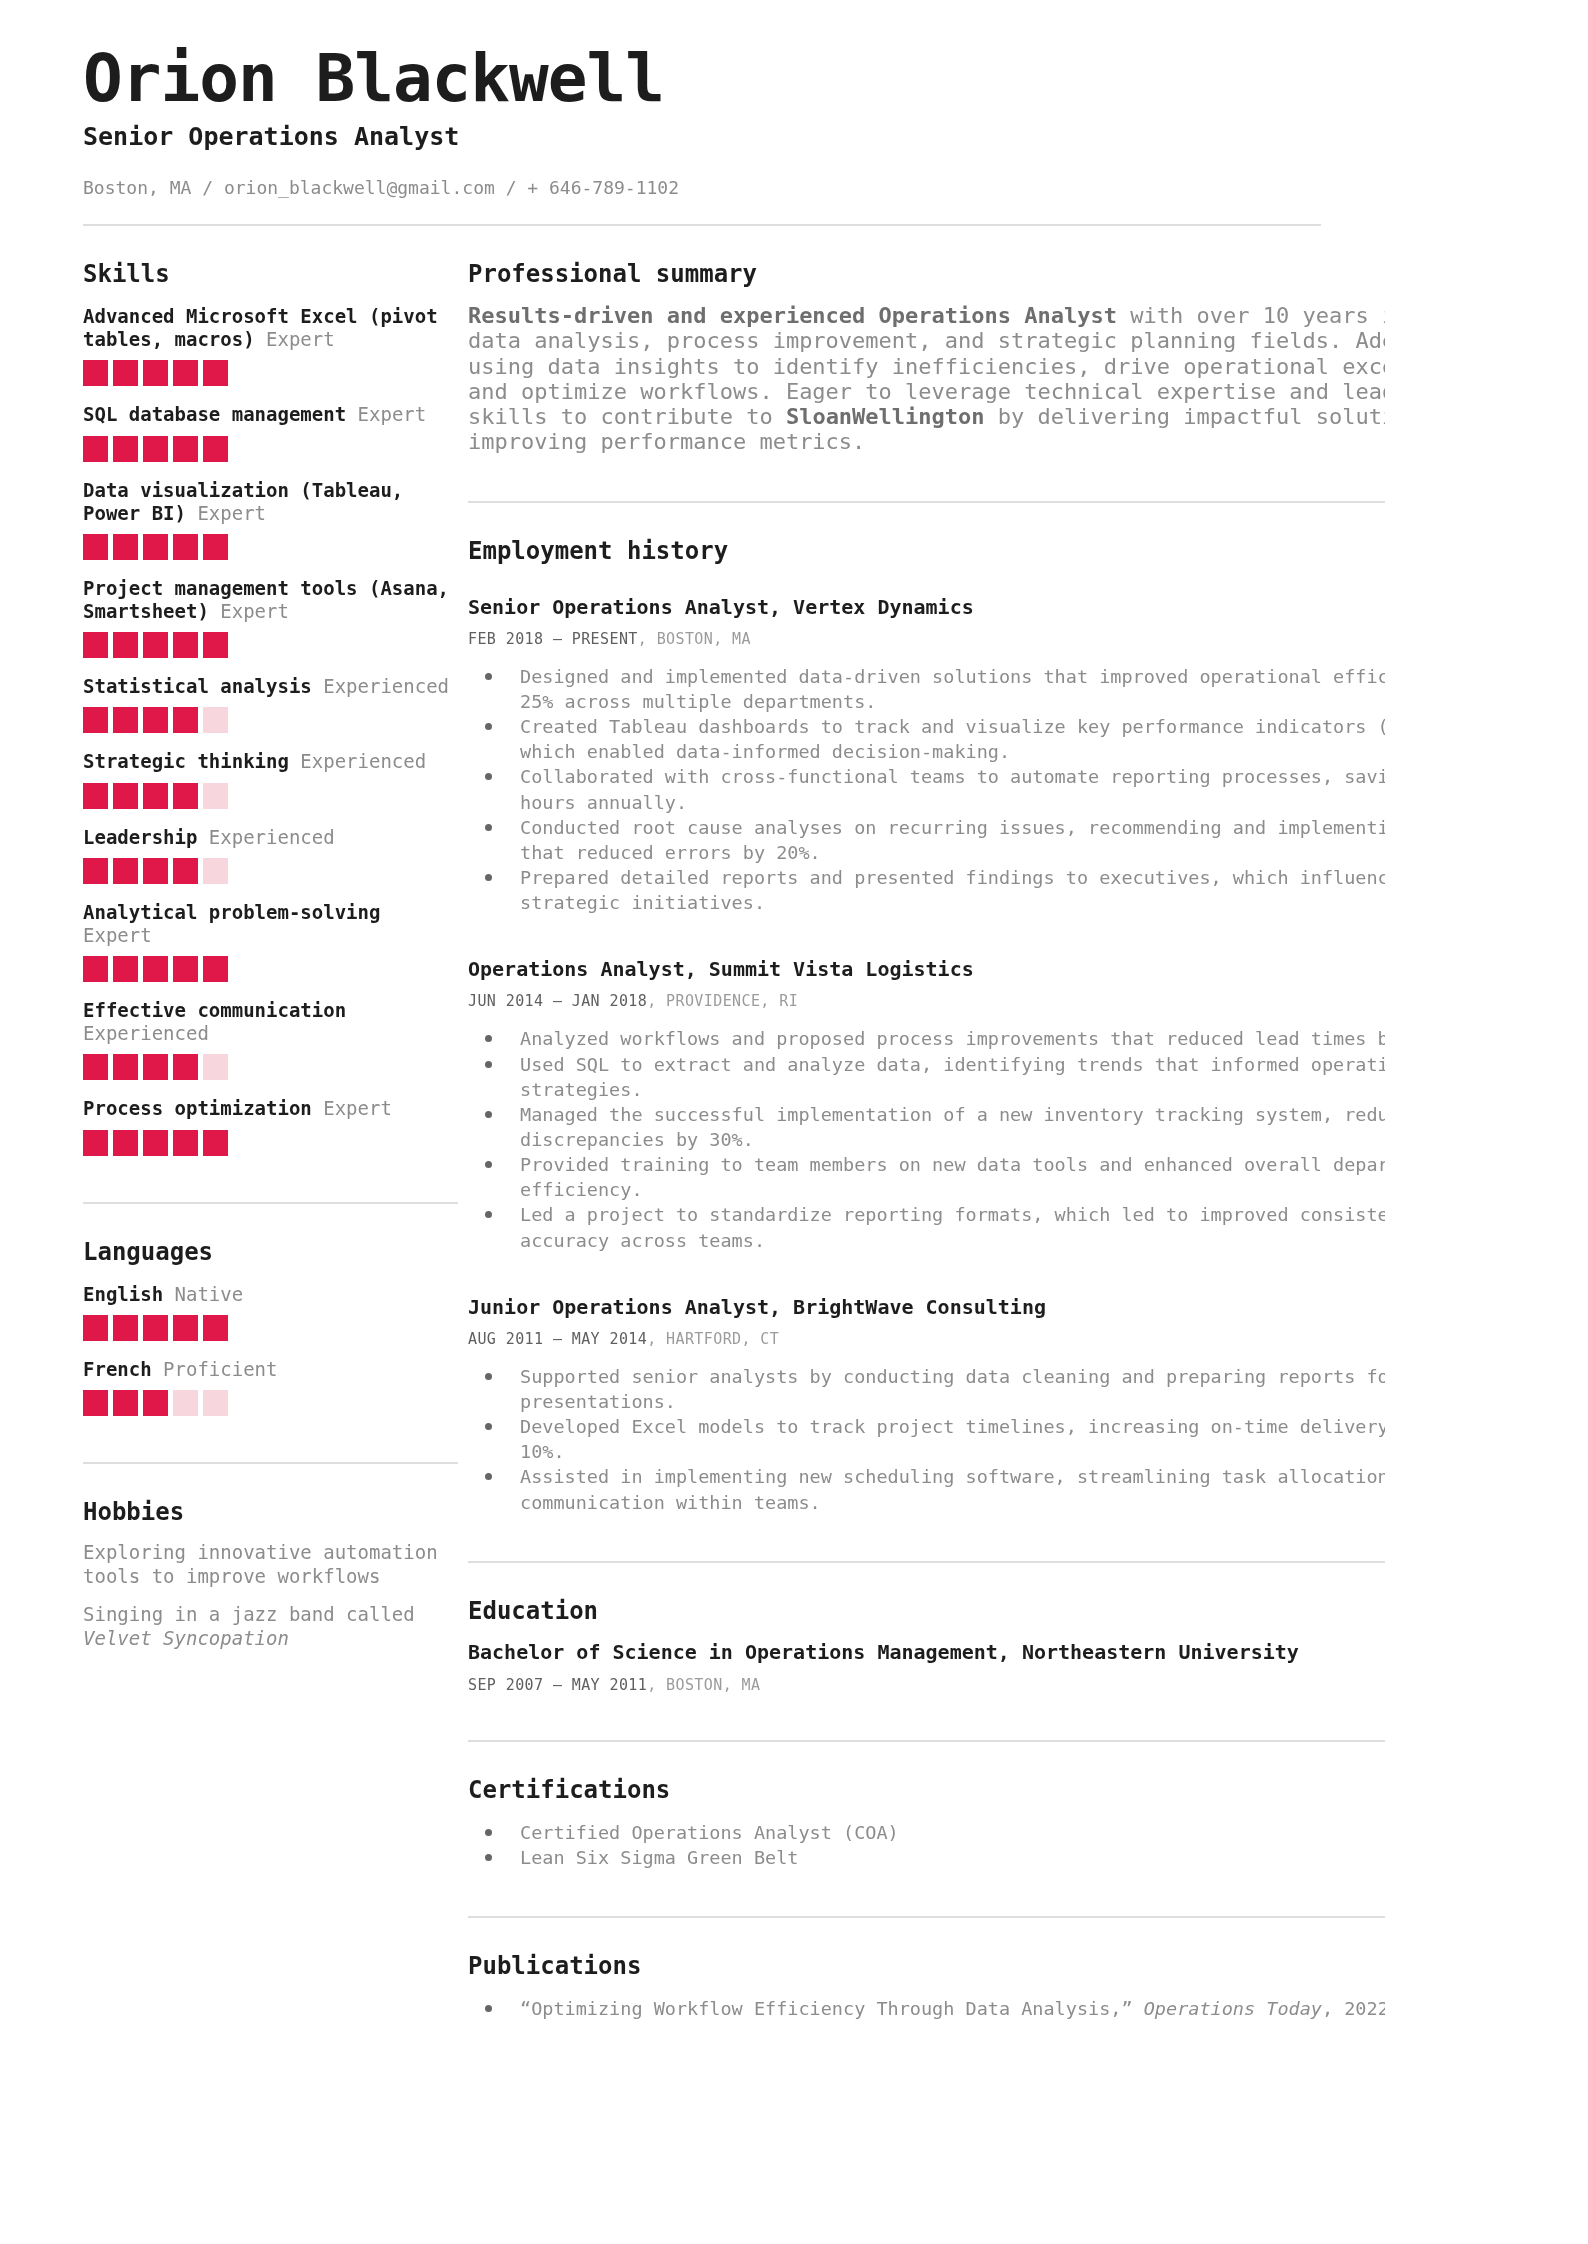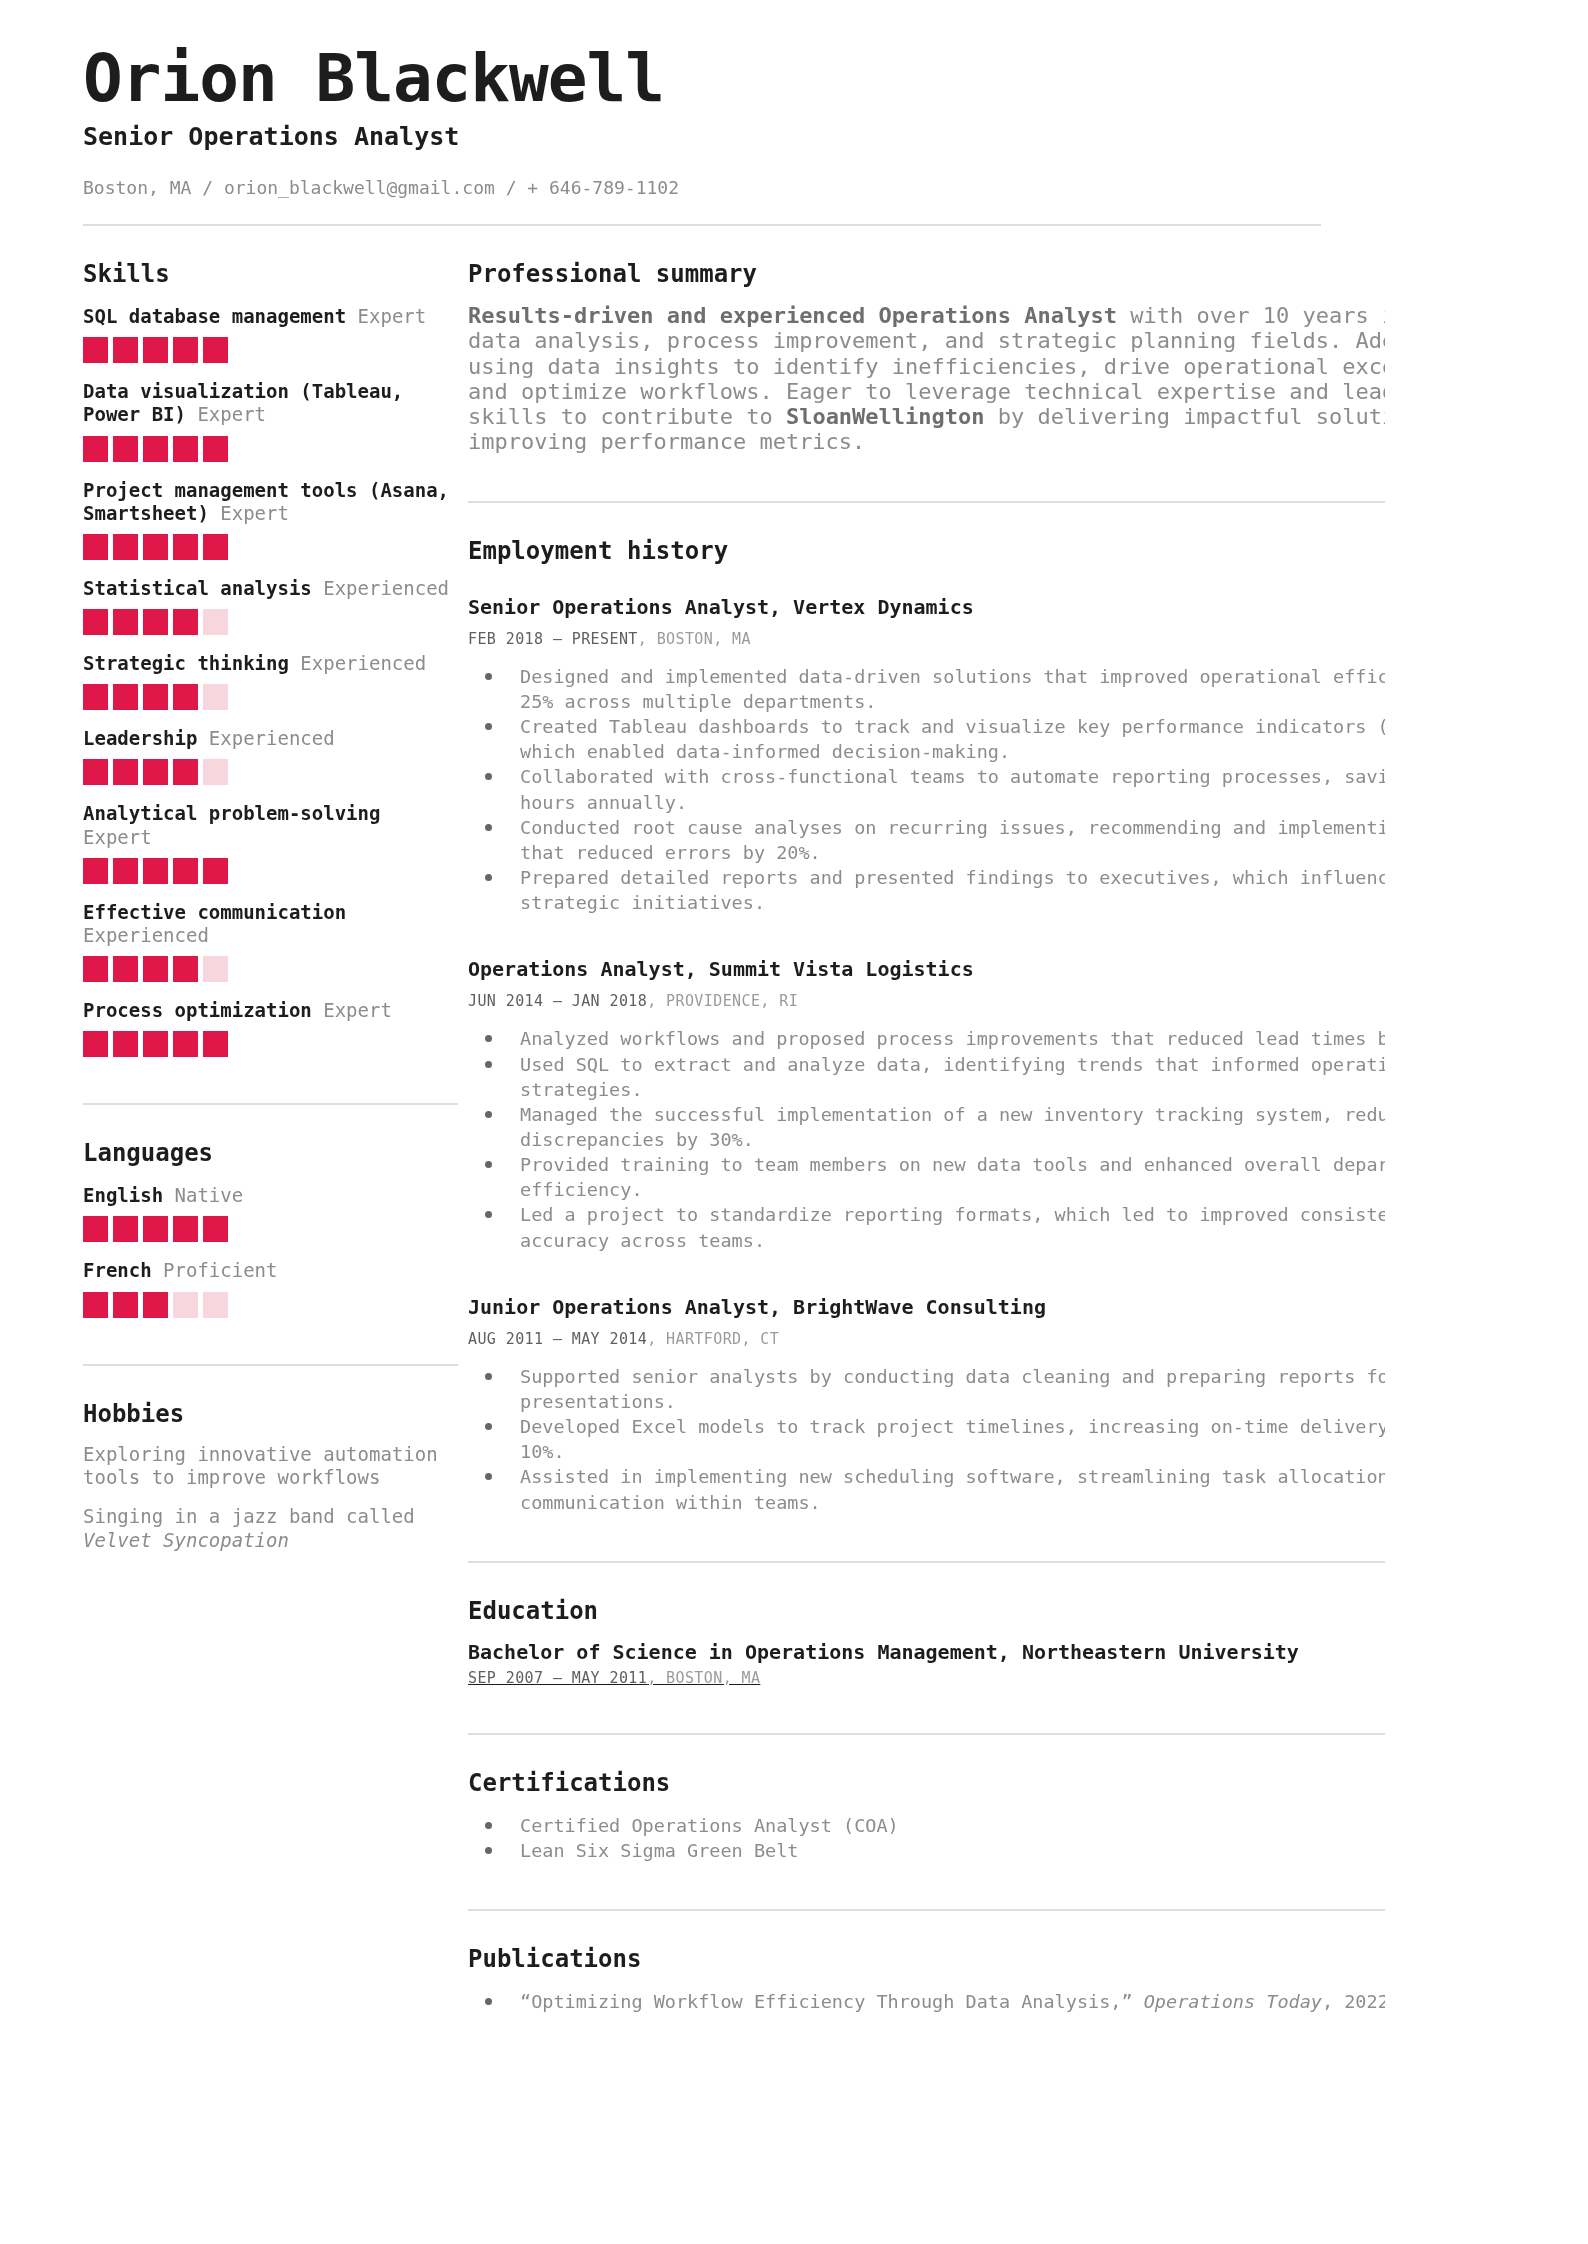--- a/index.html
+++ b/index.html
@@ -51,21 +51,21 @@
   h3{font-size:20px; font-weight:bold; margin:0; line-height:1.2;}
   .dateline{font-size:15px; margin-top:11px; letter-spacing:.4px;}
   .dates{color:var(--date-gray);}
   .loc{color:var(--loc-gray);}
   ul.bullets{list-style:none; margin:16px 0 0; padding:0;}
   ul.bullets li{position:relative; padding-left:52px; font-size:18.5px; line-height:1.36;
                 color:var(--text-gray); margin-top:0;}
   ul.bullets li::before{content:""; position:absolute; left:17px; top:9px; width:7px; height:7px;
                 border-radius:50%; background:var(--dot);}
   .degree{margin-top:15px;}
-  .edu-dates{margin-top:5px;text-decoration:underline;}
+  .edu-dates{margin-top:12px;}
 </style>
 </head>
 <body>
 
 <div class="page">
 
   <header>
     <h1>Orion Blackwell</h1>
     <div class="job-title">Senior Operations Analyst</div>
     <div class="contact">Boston, MA / orion_blackwell@gmail.com / + 646-789-1102</div>
@@ -82,20 +82,30 @@
       </div>
   </header>
 
   <div class="rule" style="margin-right:64px;"></div>
 
   <div class="columns">
 
     <aside class="left">
       <h2>Skills</h2>
       <div id="skills">
+  <div class="skill">
+    <p class="skill-line"><span class="sk-name">Advanced Microsoft Excel (pivot tables, macros)</span> <span class="sk-level">Expert</span></p>
+    <div class="squares">
+              <span class="sq on"></span>
+              <span class="sq on"></span>
+              <span class="sq on"></span>
+              <span class="sq on"></span>
+              <span class="sq on"></span>
+            </div>
+  </div>
 
   <div class="skill">
     <p class="skill-line"><span class="sk-name">SQL database management</span> <span class="sk-level">Expert</span></p>
     <div class="squares">
               <span class="sq on"></span>
               <span class="sq on"></span>
               <span class="sq on"></span>
               <span class="sq on"></span>
               <span class="sq on"></span>
             </div>

